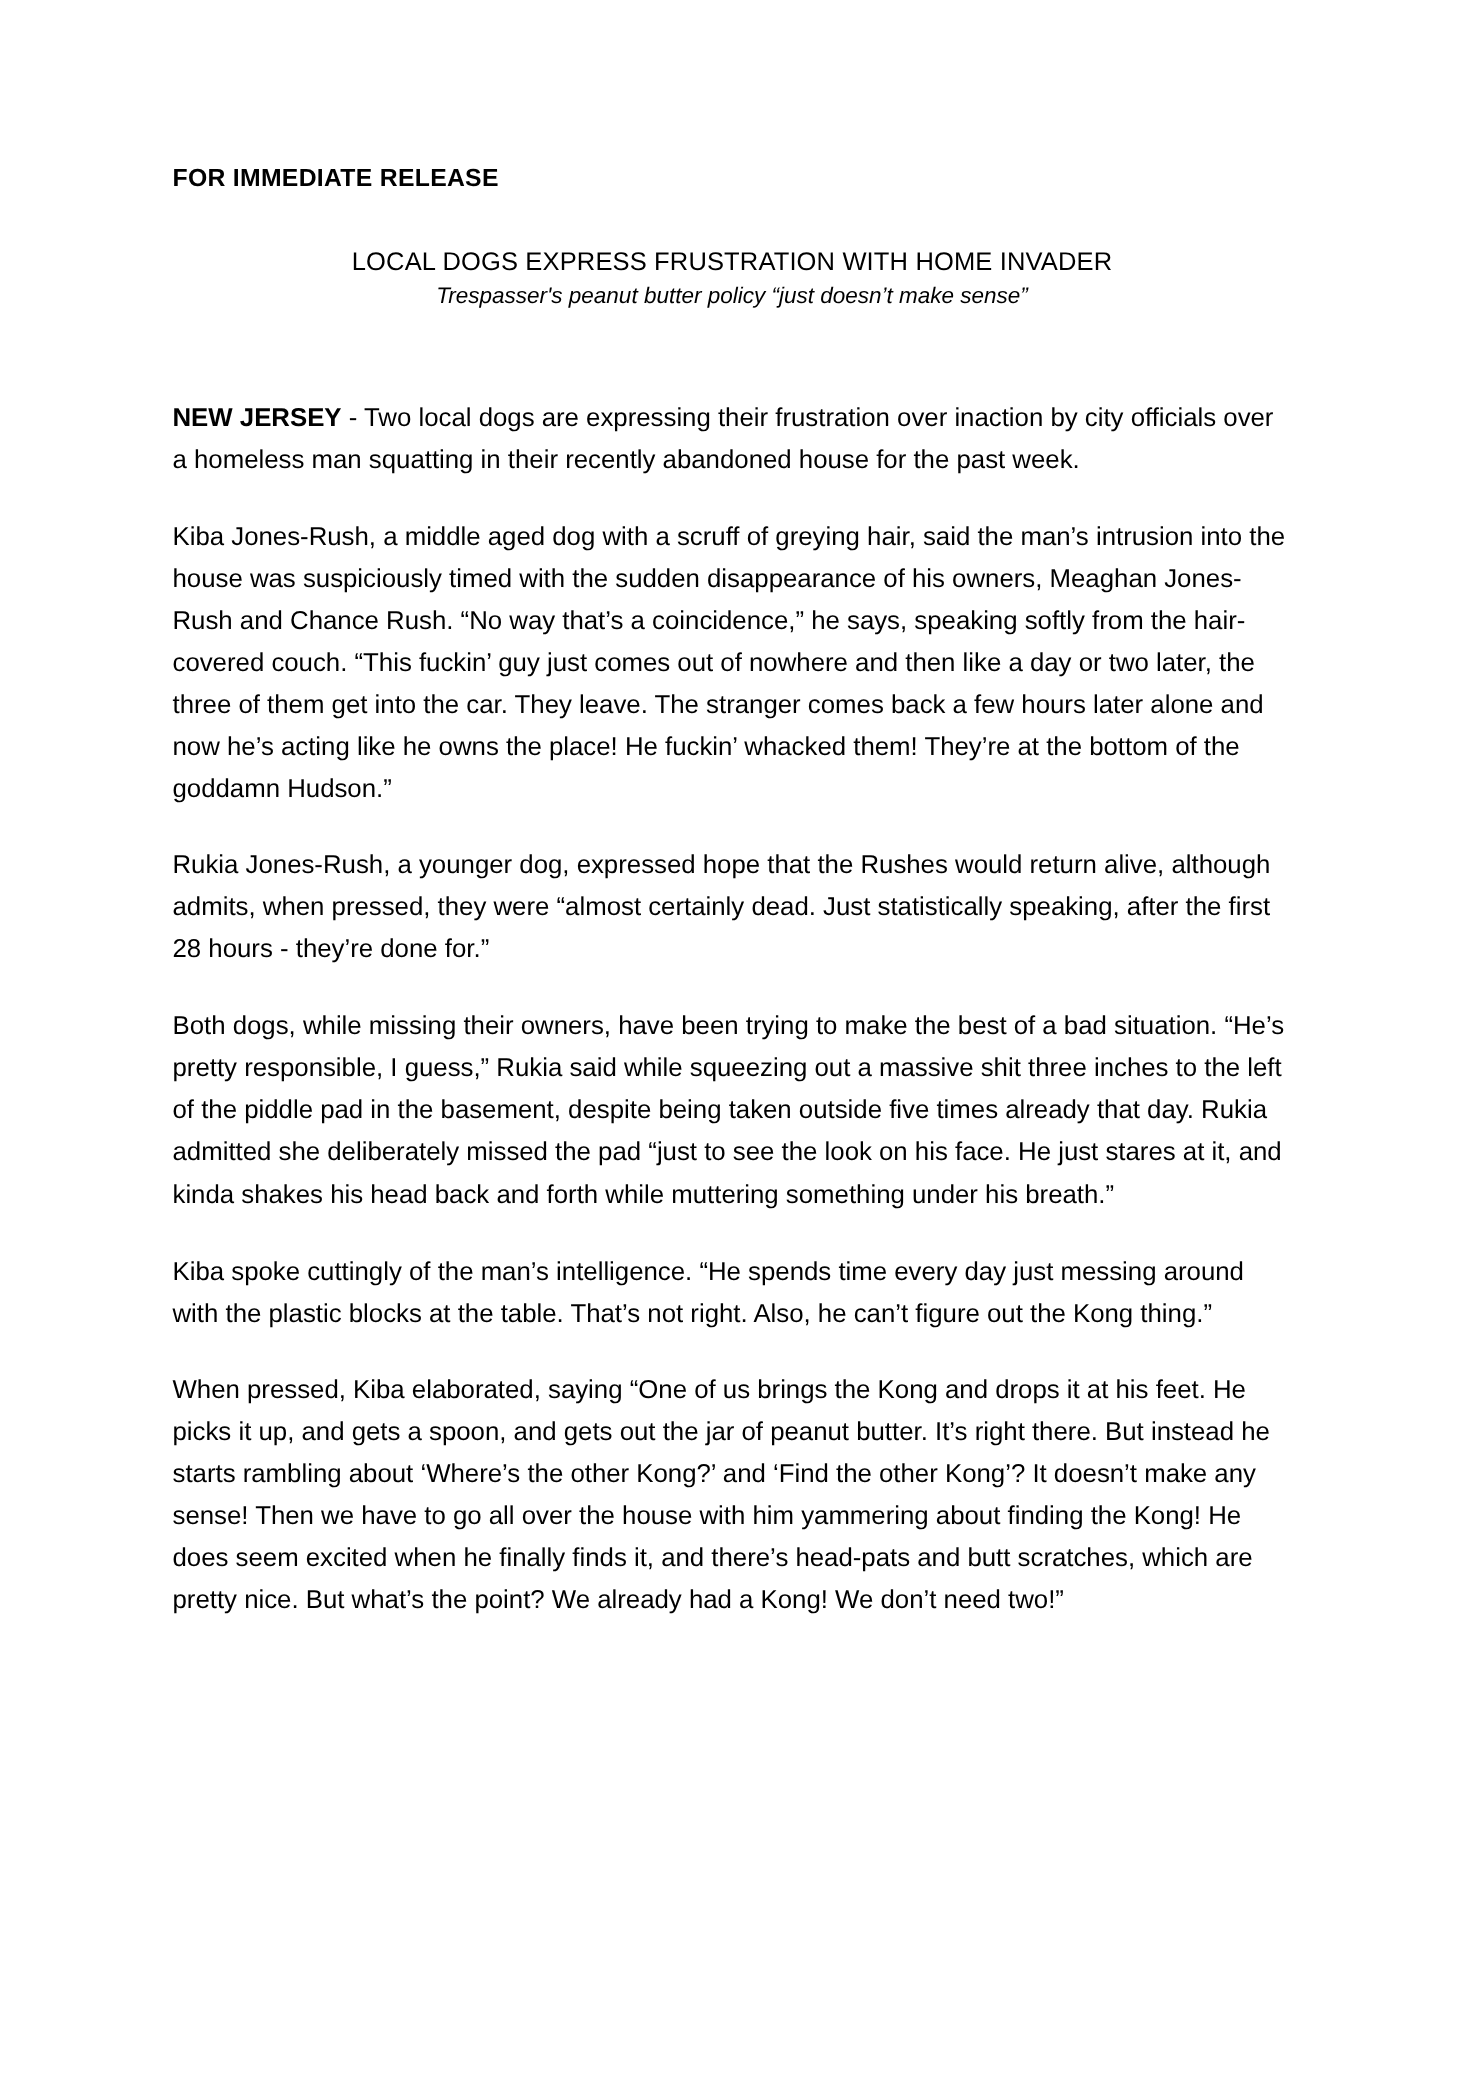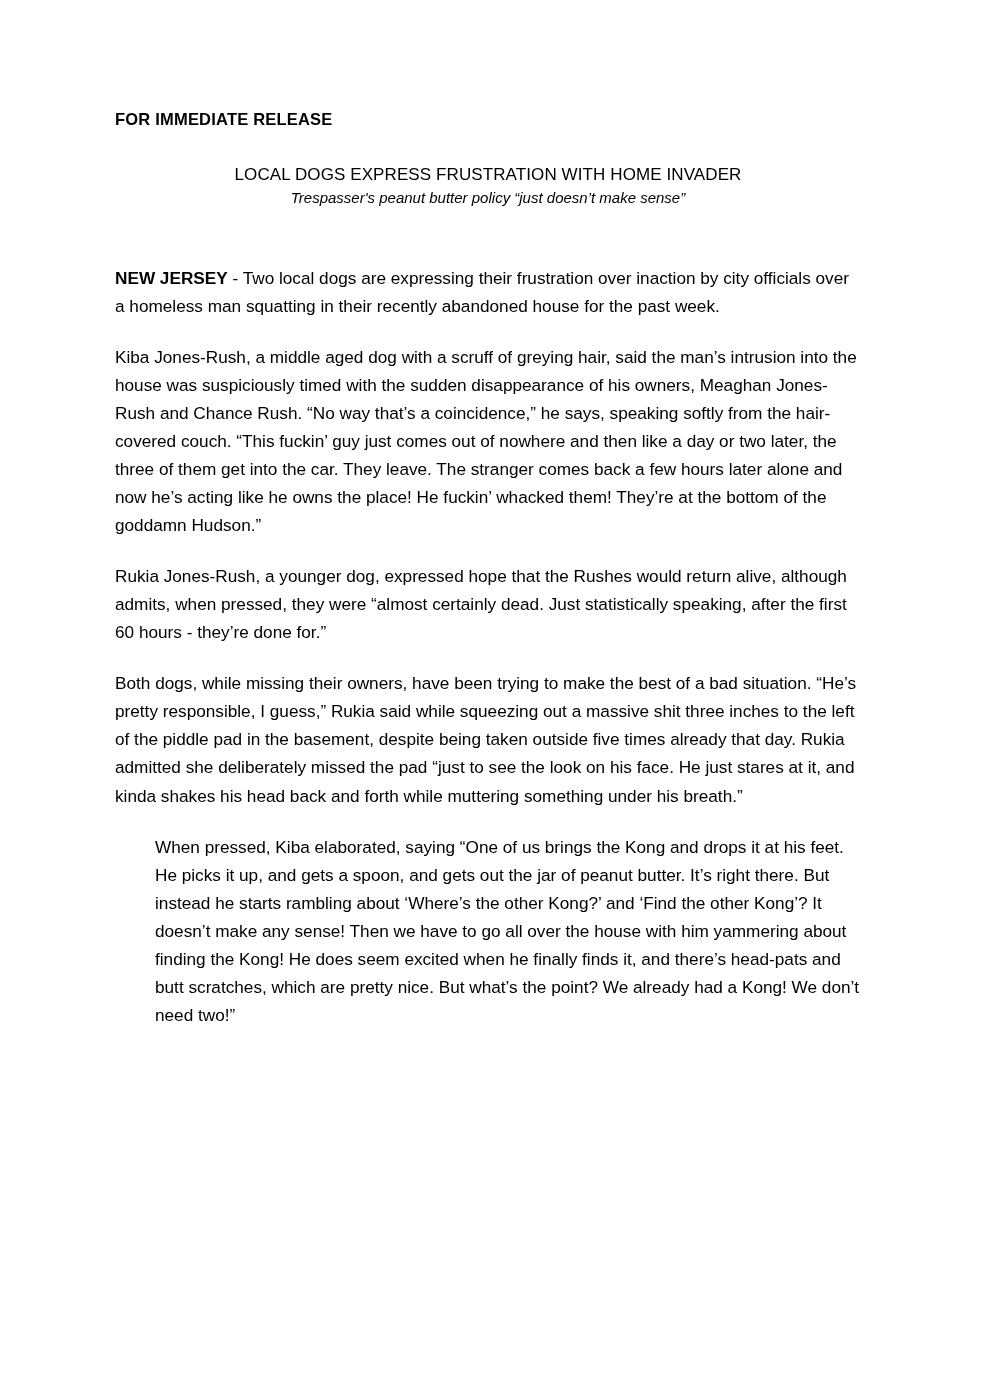--- a/index.html
+++ b/index.html
@@ -42,21 +42,20 @@
     margin: 0 0 58px 0;
   }
   .body-para {
     font-size: 17.2px;
     line-height: 1.63;
     margin: 0 0 23px 0;
     text-align: left;
   }
   .body-para:last-child {
     margin-bottom: 0;
-    margin-left: 40px;
   }
   .dateline {
     font-weight: bold;
   }
 </style>
 </head>
 <body>
 
 <div class="page">
 
@@ -65,20 +64,21 @@
   <h1 class="headline">LOCAL DOGS EXPRESS FRUSTRATION WITH HOME INVADER</h1>
 
   <p class="subhead">Trespasser's peanut butter policy “just doesn’t make sense”</p>
 
   <p class="body-para">
     <span class="dateline">NEW JERSEY</span><span> - Two local dogs are expressing their frustration over inaction by city officials over a homeless man squatting in their recently abandoned house for the past week.</span>
   </p>
 
   <p class="body-para">Kiba Jones-Rush, a middle aged dog with a scruff of greying hair, said the man’s intrusion into the house was suspiciously timed with the sudden disappearance of his owners, Meaghan Jones-Rush and Chance Rush. “No way that’s a coincidence,” he says, speaking softly from the hair-covered couch. “This fuckin’ guy just comes out of nowhere and then like a day or two later, the three of them get into the car. They leave. The stranger comes back a few hours later alone and now he’s acting like he owns the place! He fuckin’ whacked them! They’re at the bottom of the goddamn Hudson.”</p>
 
-  <p class="body-para">Rukia Jones-Rush, a younger dog, expressed hope that the Rushes would return alive, although admits, when pressed, they were “almost certainly dead. Just statistically speaking, after the first 60 hours - they’re done for.”</p>
+  <p class="body-para">Rukia Jones-Rush, a younger dog, expressed hope that the Rushes would return alive, although admits, when pressed, they were “almost certainly dead. Just statistically speaking, after the first 28 hours - they’re done for.”</p>
 
   <p class="body-para">Both dogs, while missing their owners, have been trying to make the best of a bad situation. “He’s pretty responsible, I guess,” Rukia said while squeezing out a massive shit three inches to the left of the piddle pad in the basement, despite being taken outside five times already that day. Rukia admitted she deliberately missed the pad “just to see the look on his face. He just stares at it, and kinda shakes his head back and forth while muttering something under his breath.”</p>
 
+  <p class="body-para">Kiba spoke cuttingly of the man’s intelligence. “He spends time every day just messing around with the plastic blocks at the table. That’s not right. Also, he can’t figure out the Kong thing.”</p>
 
   <p class="body-para">When pressed, Kiba elaborated, saying “One of us brings the Kong and drops it at his feet. He picks it up, and gets a spoon, and gets out the jar of peanut butter. It’s right there. But instead he starts rambling about ‘Where’s the other Kong?’ and ‘Find the other Kong’? It doesn’t make any sense! Then we have to go all over the house with him yammering about finding the Kong! He does seem excited when he finally finds it, and there’s head-pats and butt scratches, which are pretty nice. But what’s the point? We already had a Kong! We don’t need two!”</p>
 
 </div>
 
 </body></html>

